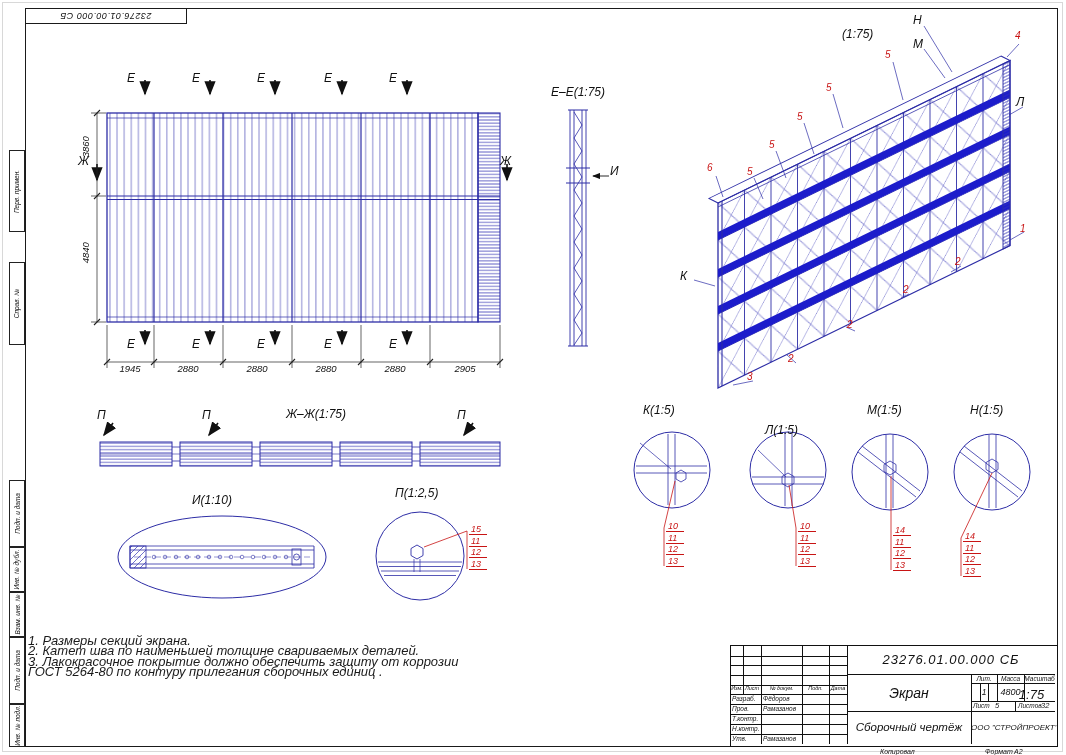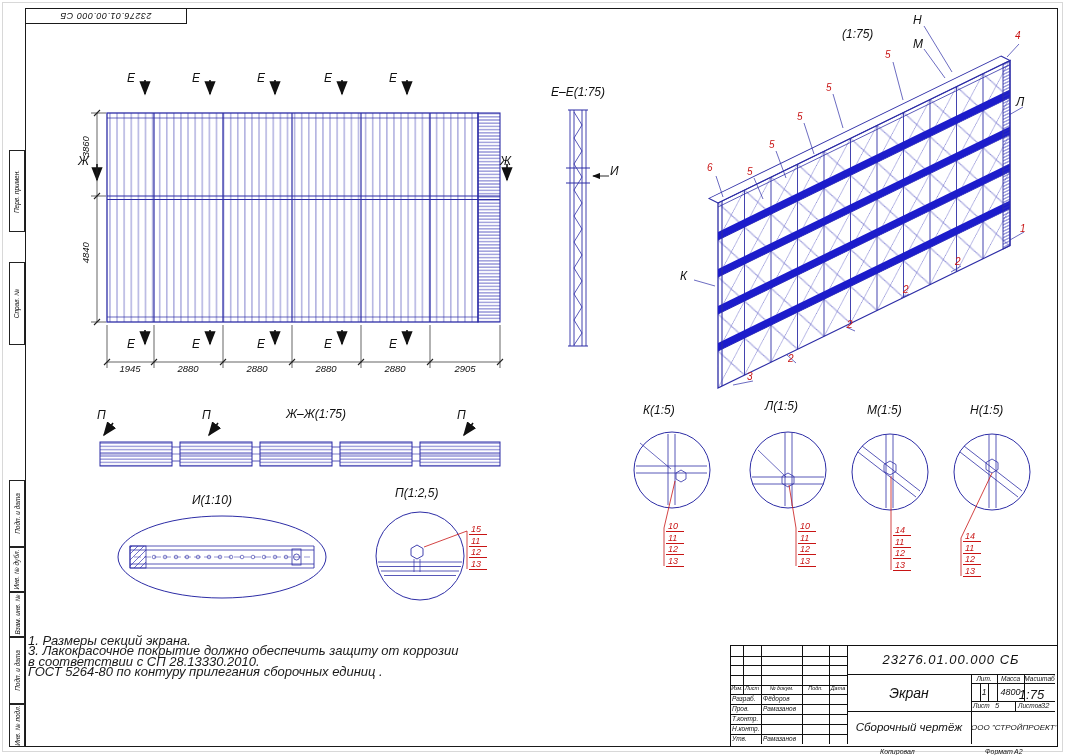--- a/index.html
+++ b/index.html
@@ -292,21 +292,21 @@
   <span class="lbl s10 red" style="left:747px;top:372px;">3</span>
 
   <span class="lbl s12" style="left:286px;top:408px;">Ж–Ж(1:75)</span>
   <span class="lbl s12" style="left:97px;top:409px;">П</span>
   <span class="lbl s12" style="left:202px;top:409px;">П</span>
   <span class="lbl s12" style="left:457px;top:409px;">П</span>
 
   <span class="lbl s12" style="left:192px;top:494px;">И(1:10)</span>
   <span class="lbl s12" style="left:395px;top:487px;">П(1:2,5)</span>
   <span class="lbl s12" style="left:643px;top:404px;">К(1:5)</span>
-  <span class="lbl s12" style="left:765px;top:400px;">Л(1:5)</span>
+  <span class="lbl s12" style="left:765px;top:424px;">Л(1:5)</span>
   <span class="lbl s12" style="left:867px;top:404px;">М(1:5)</span>
   <span class="lbl s12" style="left:970px;top:404px;">Н(1:5)</span>
 
   <span class="co" style="left:469px;top:525px;">15</span>
   <span class="co" style="left:469px;top:536.5px;">11</span>
   <span class="co" style="left:469px;top:548px;">12</span>
   <span class="co" style="left:469px;top:559.5px;">13</span>
   <span class="co" style="left:666px;top:522px;">10</span>
   <span class="co" style="left:666px;top:533.5px;">11</span>
   <span class="co" style="left:666px;top:545px;">12</span>
@@ -319,22 +319,22 @@
   <span class="co" style="left:893px;top:537.5px;">11</span>
   <span class="co" style="left:893px;top:549px;">12</span>
   <span class="co" style="left:893px;top:560.5px;">13</span>
   <span class="co" style="left:963px;top:532px;">14</span>
   <span class="co" style="left:963px;top:543.5px;">11</span>
   <span class="co" style="left:963px;top:555px;">12</span>
   <span class="co" style="left:963px;top:566.5px;">13</span>
 
   <div class="notes">
     <div>1. Размеры секций экрана.</div>
+    <div>2. Катет шва по наименьшей толщине  свариваемых деталей.</div>
     <div>3. Лакокрасочное покрытие должно обеспечить защиту от коррозии</div>
-    <div>в соответствии с  СП 28.13330.2010.</div>
     <div>ГОСТ 5264-80 по контуру прилегания сборочных единиц .</div>
   </div>
 
   <div class="tblock">
 
     <div class="hl" style="left:0;top:9.6px;width:116px;"></div>
     <div class="hl" style="left:0;top:19.2px;width:116px;"></div>
     <div class="hl" style="left:0;top:28.8px;width:116px;"></div>
     <div class="hl" style="left:0;top:38.5px;width:116px;"></div>
     <div class="hl" style="left:0;top:48px;width:116px;"></div>

